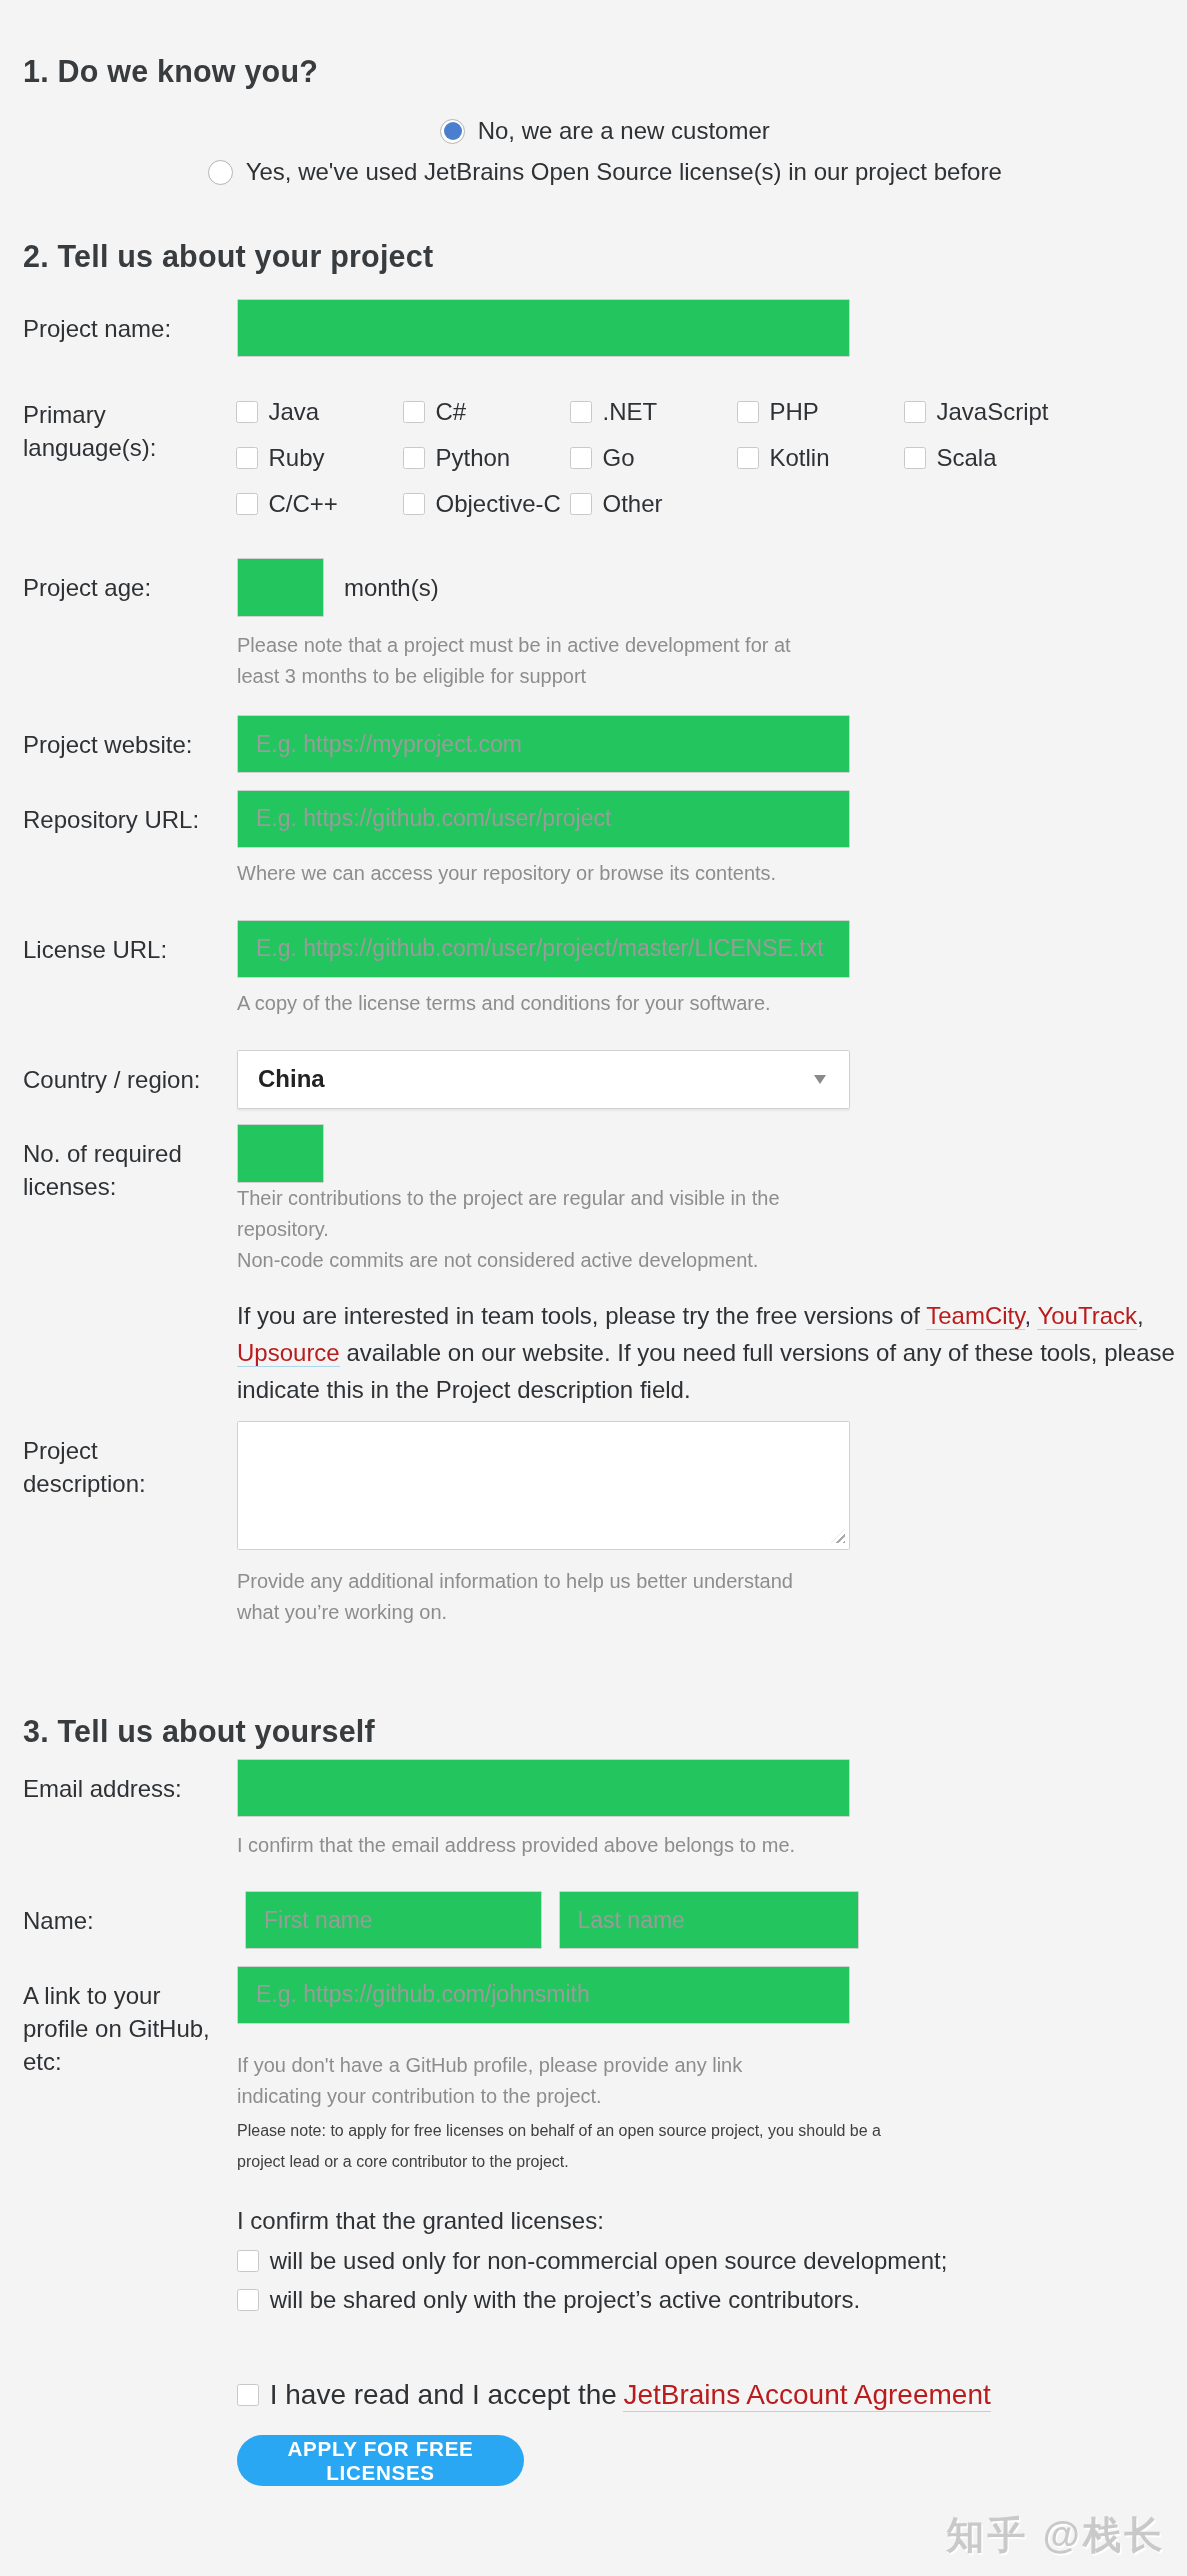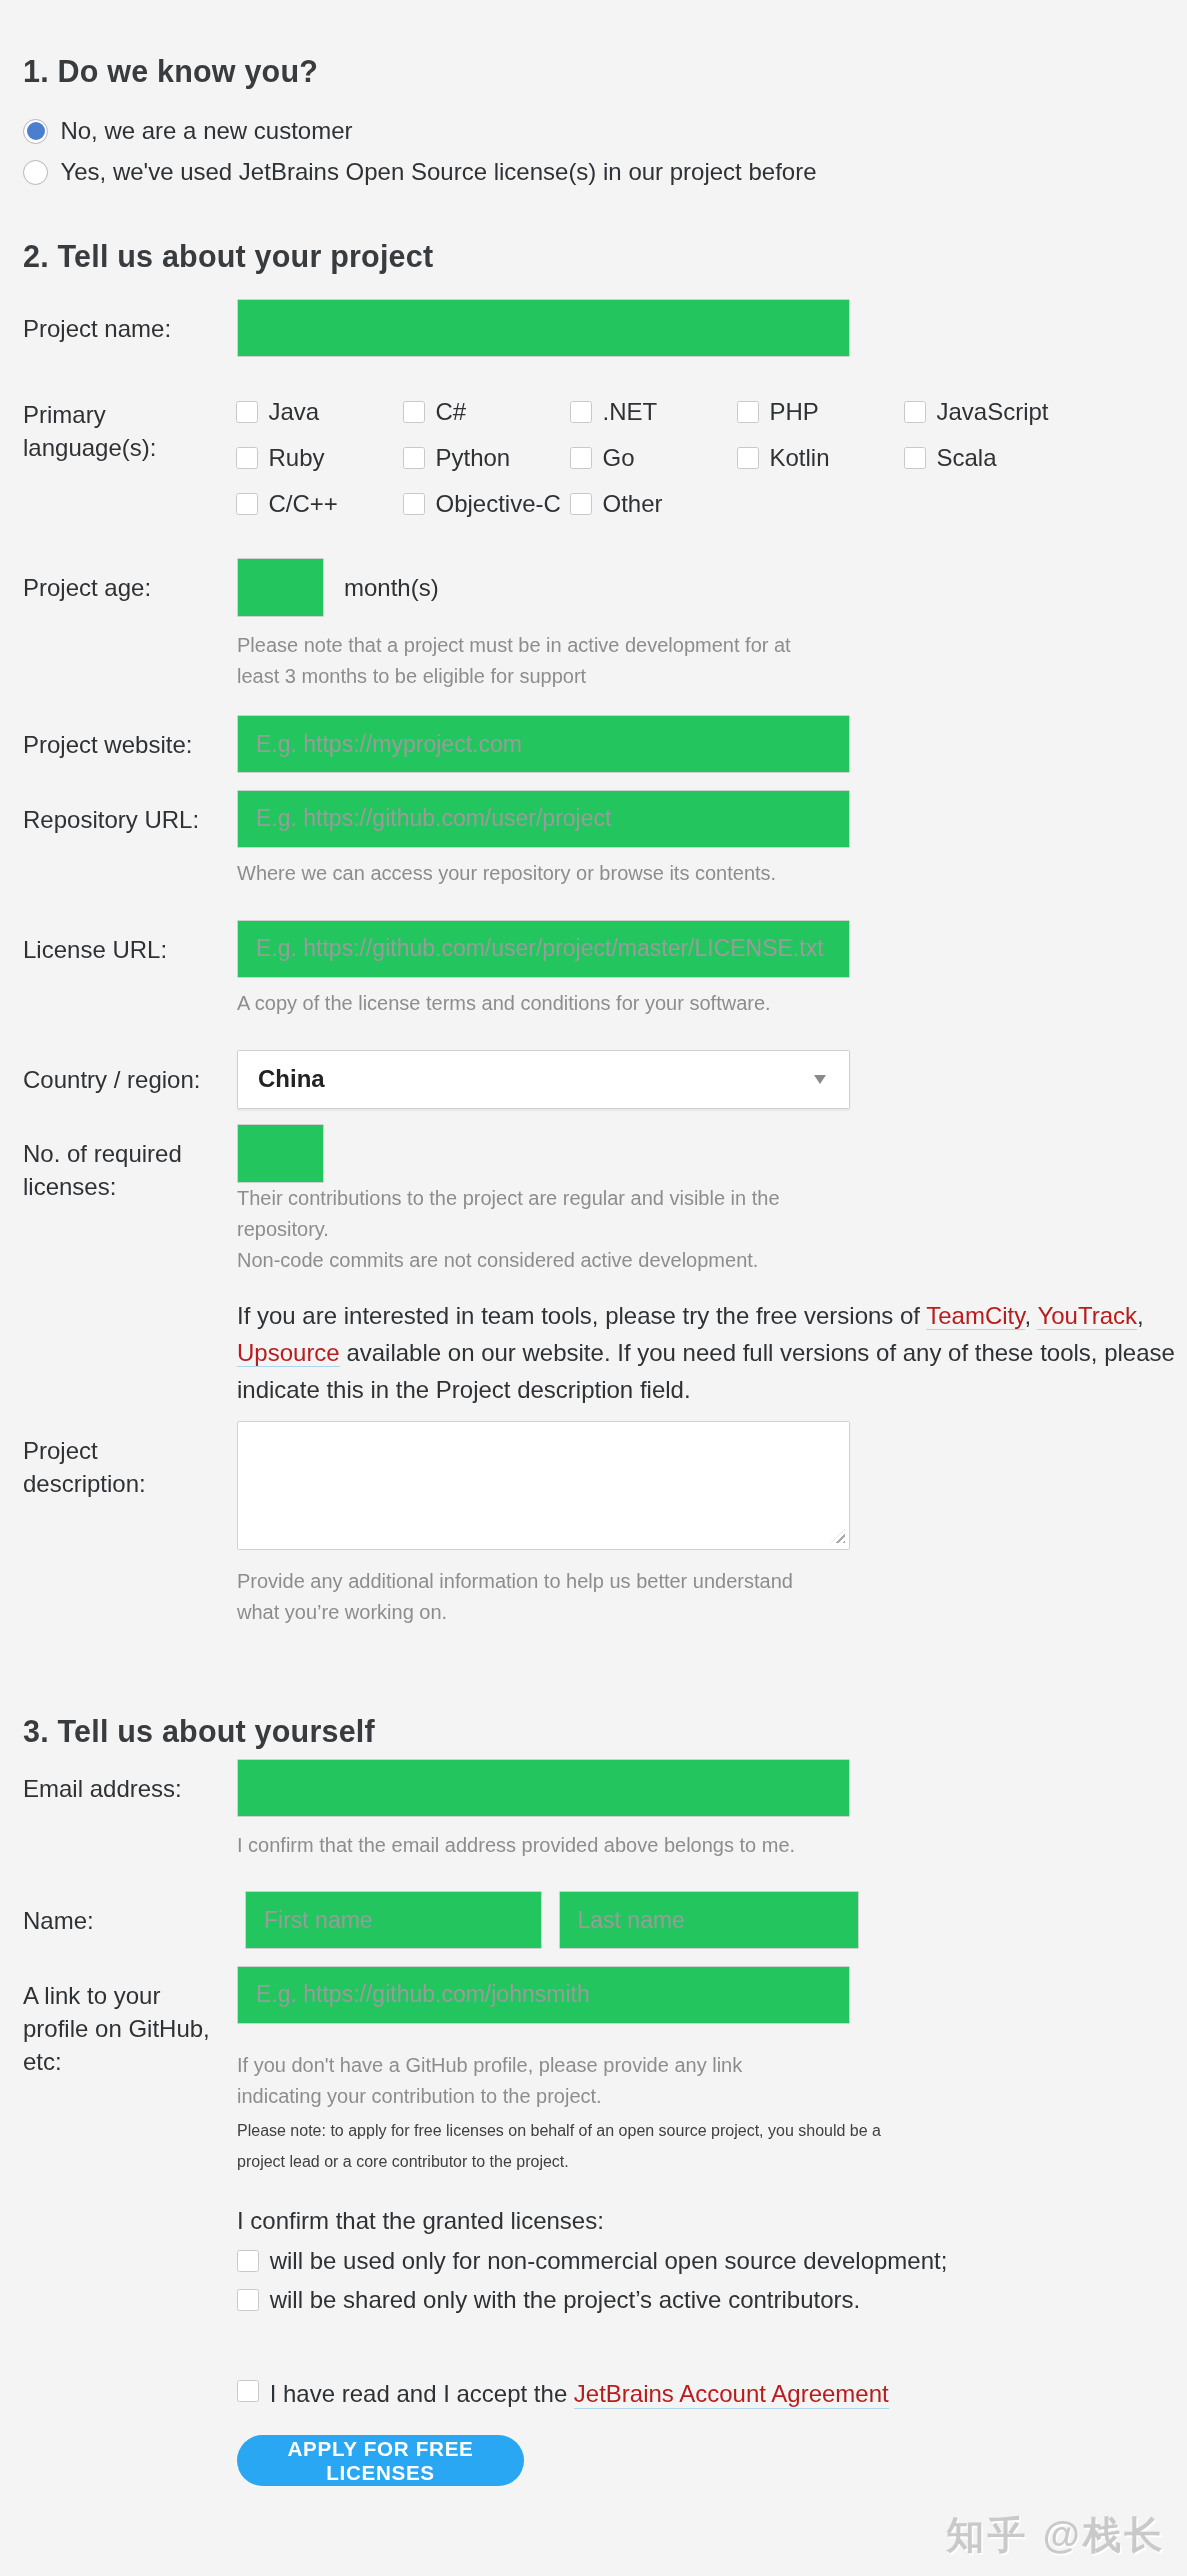--- a/index.html
+++ b/index.html
@@ -13,21 +13,21 @@
     overflow: hidden;
   }
   .page { padding: 54px 0 0 23px; }
 
   .sec-h { font-size: 30.5px; font-weight: bold; color: #393c3e; letter-spacing: 0.2px; line-height: 35px; }
   #sec1-h { margin-bottom: 28px; }
   #sec2-h { margin-top: 53px; margin-bottom: 25px; }
   #sec3-h { margin-top: 86px; margin-bottom: 10px; }
 
   
-  .radio-row { display: flex; align-items: center; margin-bottom: 13px; font-size: 24px; height: 28px; }
+  .radio-row { display: flex; align-items: center; margin-bottom: 13px; font-size: 24px; height: 28px; justify-content: center; }
   .radio { width: 25px; height: 25px; border-radius: 50%; border: 1.6px solid #b5b5b5; background: #fff; position: relative; flex: none; margin-right: 12.4px; }
   .radio.checked::after { content: ""; position: absolute; inset: 2.5px; border-radius: 50%; background: #4a7fd0; }
 
   
   .row { display: flex; }
   .lbl { width: 214px; padding: 13px 16.5px 0 0; font-size: 24px; line-height: 33px; color: #2f3235; }
   .fld { width: 613px; }
   .fld-wide { width: 957px; }
 
   .ti { width: 100%; height: 58px; border: 1.6px solid #d0d0cf; border-radius: 1.6px; background: #22c55e; font-family: inherit; font-size: 23px; color: #333; padding: 0 18px; }
@@ -56,21 +56,21 @@
 
   .lnk { color: #b91c1c; text-decoration: none; border-bottom: 1.6px solid rgba(43,159,217,.35); cursor: pointer; }
 
   .para { font-size: 24px; line-height: 37px; color: #2f3235; width: 953px; margin: 0 0 13px 214px; }
 
   .indent { margin-left: 214px; }
 
   .confirm-intro { font-size: 24px; line-height: 28px; }
   .confirm-cb { display: flex; align-items: center; font-size: 24px; height: 28px; margin-top: 11.5px; }
 
-  .agree-row { display: flex; align-items: flex-start; font-size: 24px; margin-top: 66px; height: 30px; }
+  .agree-row { display: flex; align-items: center; font-size: 28px; margin-top: 66px; height: 30px; }
 
   .btn { display: flex; align-items: center; justify-content: center; width: 287px; height: 51px; margin-top: 25px;
     border: none; border-radius: 25.6px; background: #2aa7f2; color: #fff; font-family: inherit; font-size: 20.6px; font-weight: bold; letter-spacing: 0.7px; cursor: pointer; }
 
   .watermark { position: absolute; right: 21.4px; top: 2510px; font-size: 38px; font-weight: bold; color: #c9c9ca;
     text-shadow: 1.6px 1.6px 0.8px rgba(255,255,255,.95); letter-spacing: 3.3px; }
 
   
   #row-project-name { margin-bottom: 28px; }
   #row-languages   { margin-bottom: 40px; }

